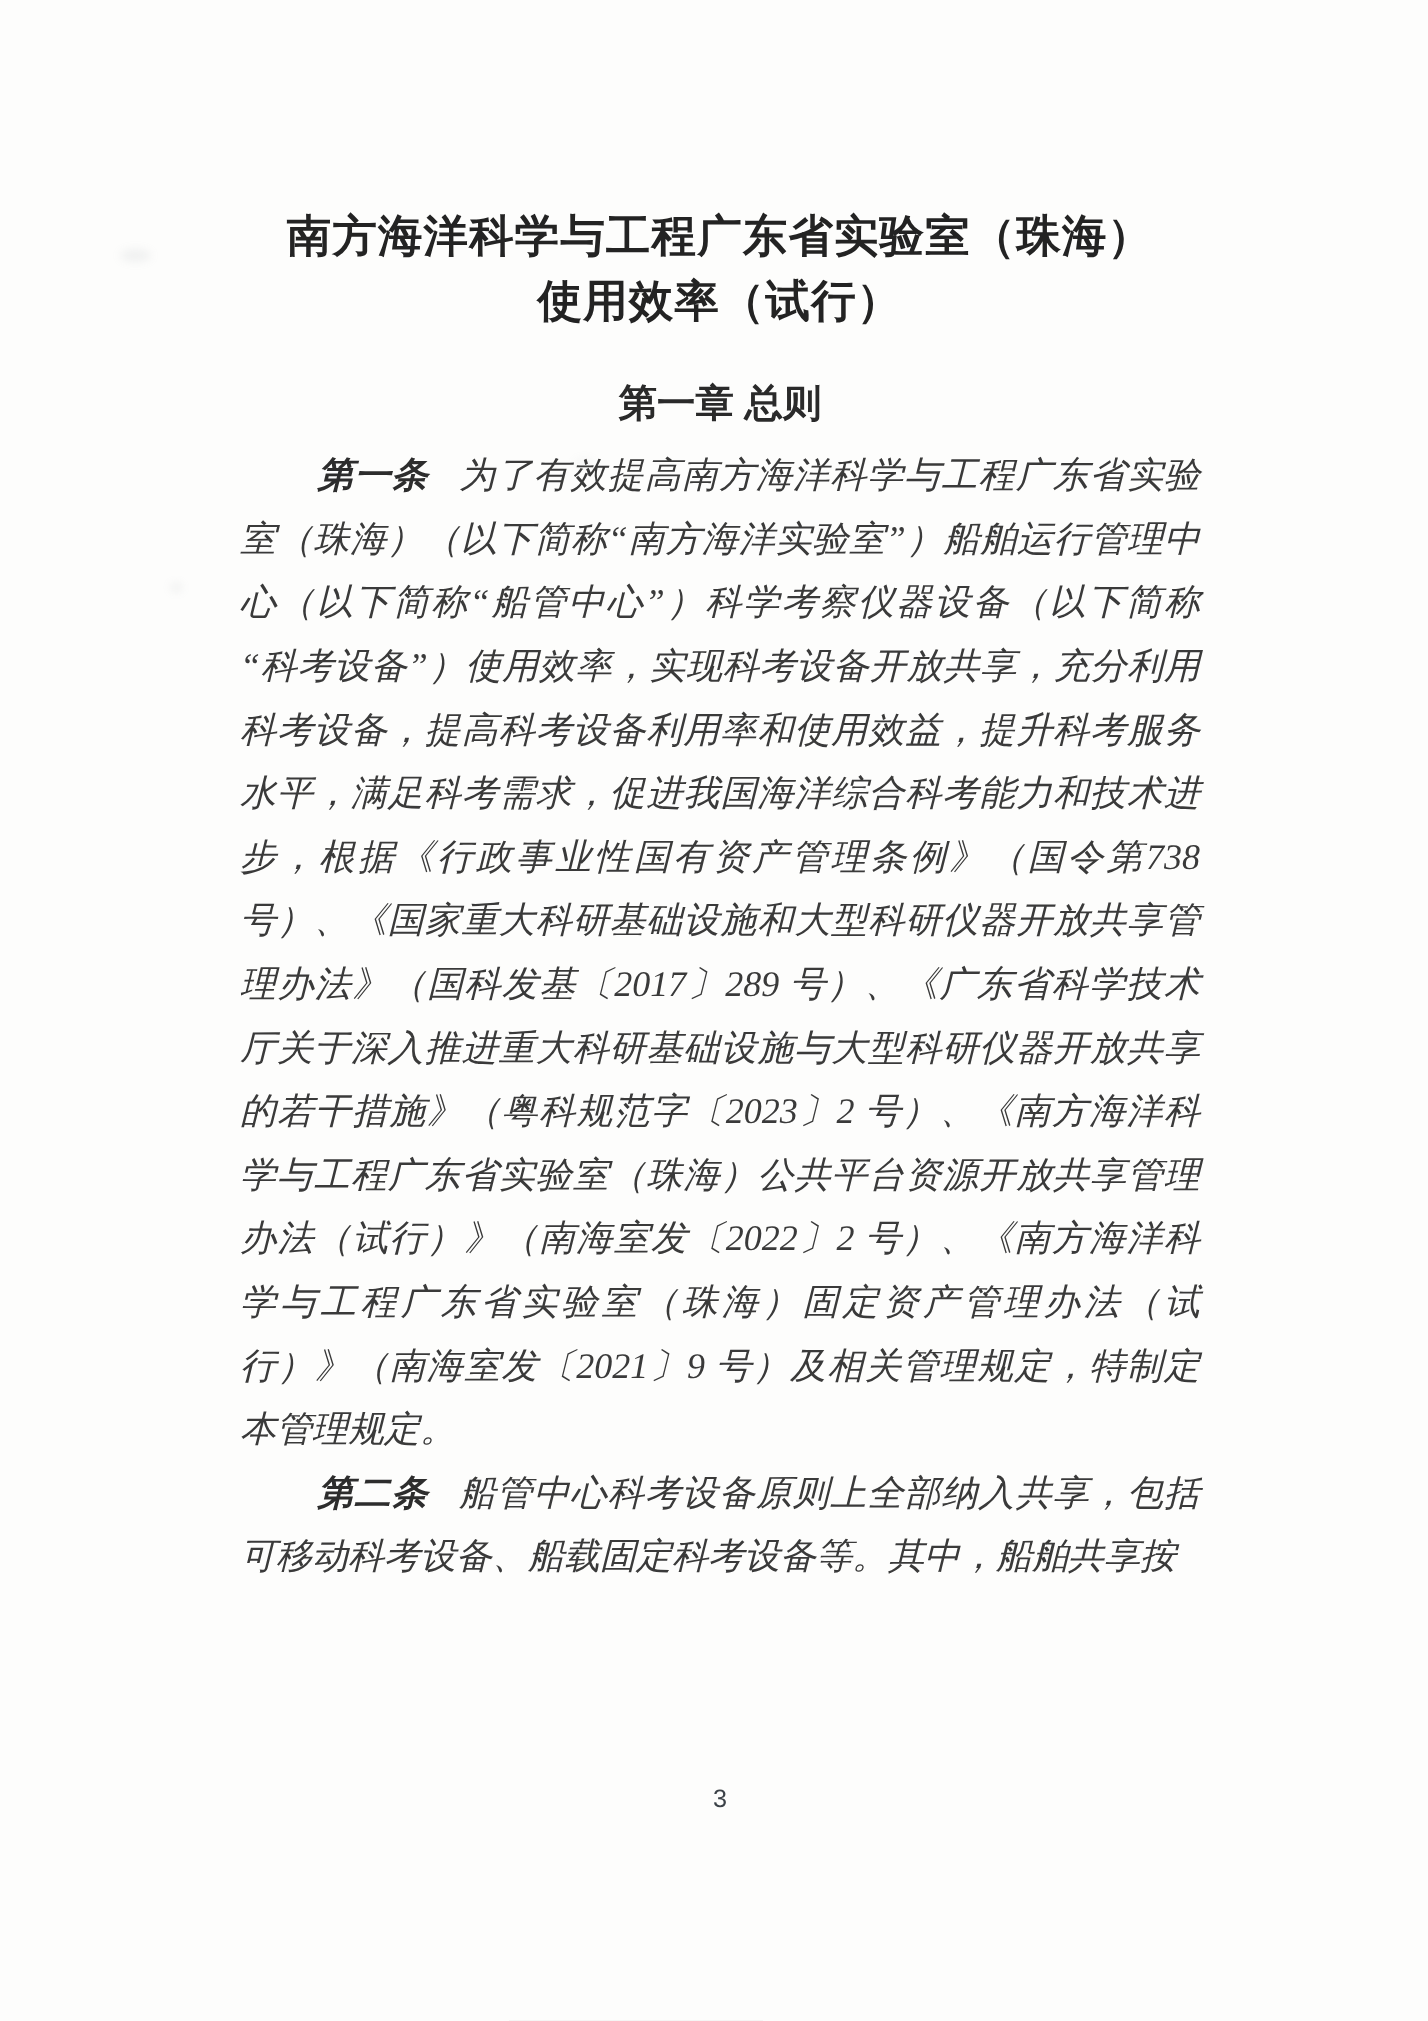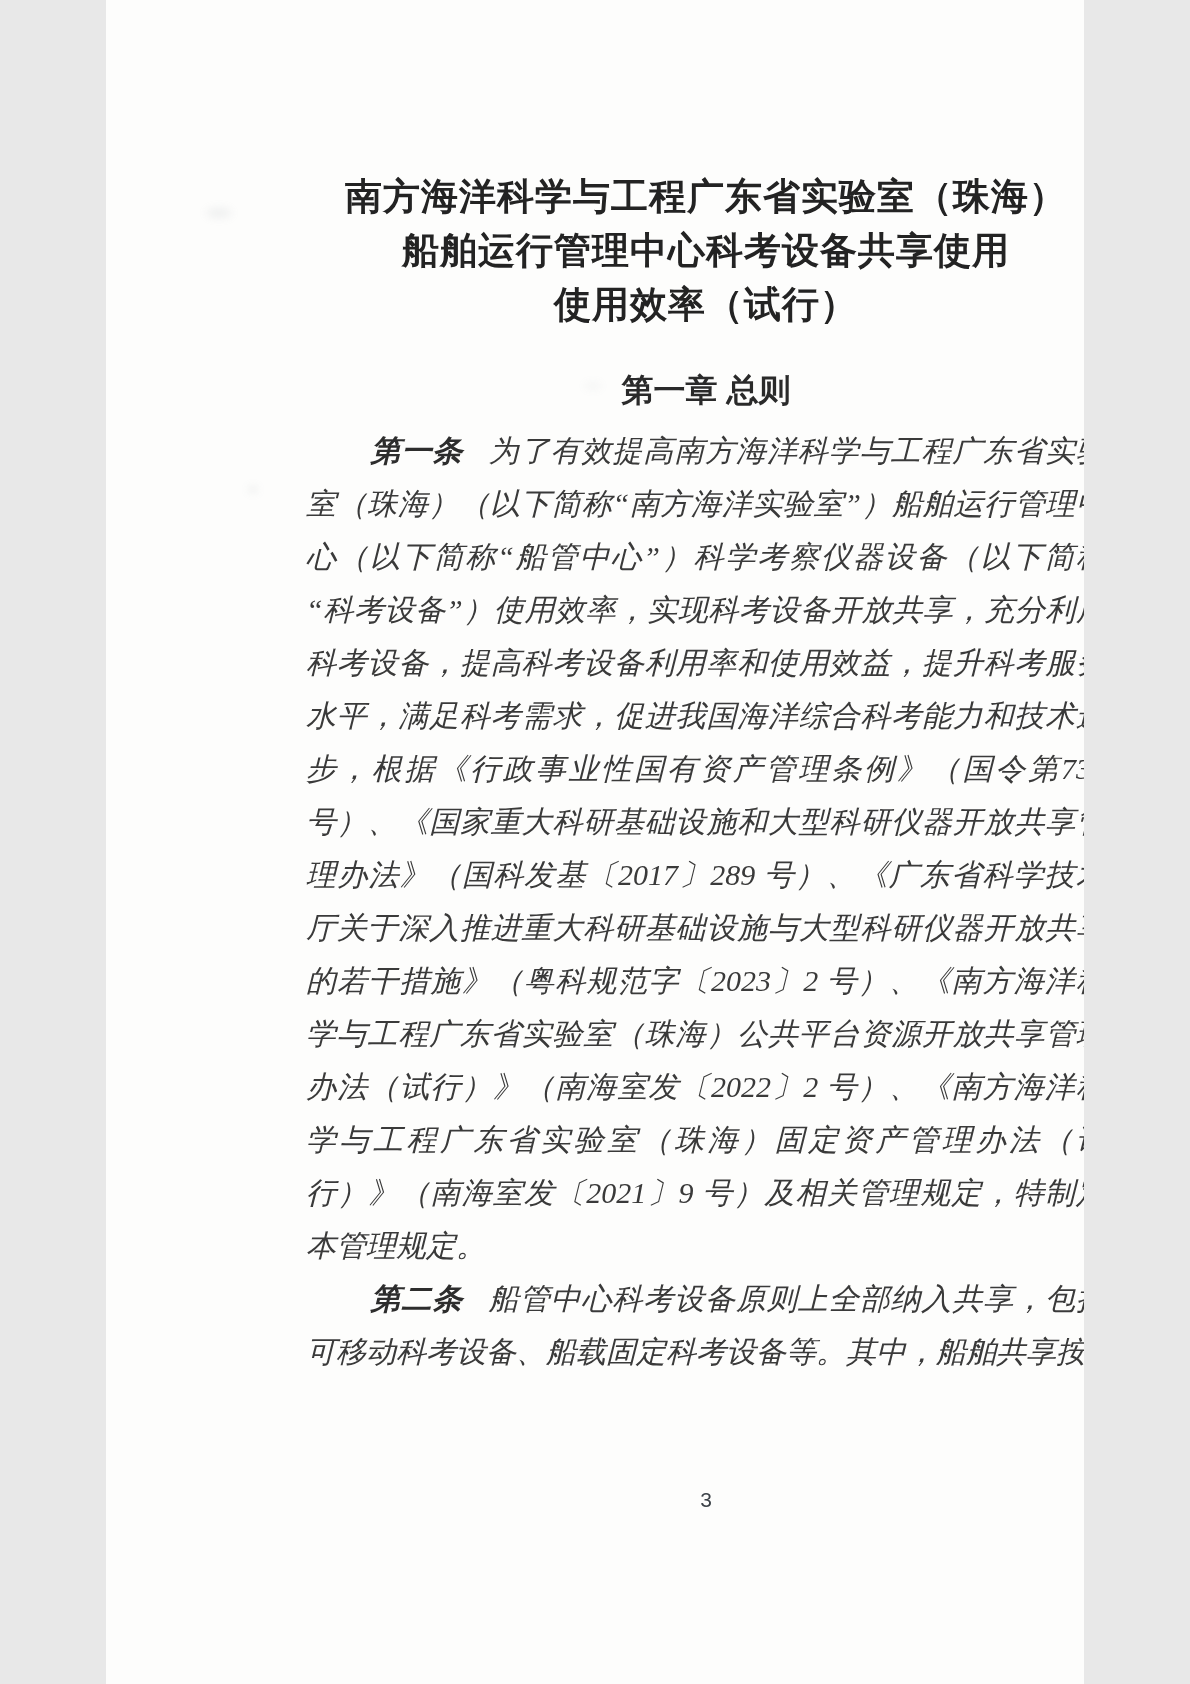--- a/index.html
+++ b/index.html
@@ -1,19 +1,19 @@
 <!DOCTYPE html>
 <html lang="zh"><head>
 <meta charset="utf-8">
 <style>
   * { margin: 0; padding: 0; box-sizing: border-box; }
   html, body { background: #e8e8e8; }
   .page {
     position: relative;
-    width: 978px;
+    width: 1190px;
     height: 1684px;
     margin: 0 auto;
     background: #fdfdfc;
     overflow: hidden;
   }
   .content {
     position: relative;
     margin-left: 200px;
     width: 800px;
   }
@@ -83,21 +83,20 @@
 <div class="page">
 
   <div class="smudge smudge-1"></div>
   <div class="smudge smudge-2"></div>
   <div class="smudge smudge-3"></div>
 
   <div class="content">
 
     <div class="doc-title">
       <div>南方海洋科学与工程广东省实验室（珠海）</div>
-      <div>船舶运行管理中心科考设备共享使用</div>
       <div>使用效率（试行）</div>
     </div>
 
     <div class="chapter-heading">第一章 总则</div>
 
     <div class="body-text">
       <p class="article"><span class="article-label">第一条</span><span>为了有效提高南方海洋科学与工程广东省实验室（珠海）（以下简称“南方海洋实验室”）船舶运行管理中心（以下简称“船管中心”）科学考察仪器设备（以下简称“科考设备”）使用效率，实现科考设备开放共享，充分利用科考设备，提高科考设备利用率和使用效益，提升科考服务水平，满足科考需求，促进我国海洋综合科考能力和技术进步，根据《行政事业性国有资产管理条例》（国令第738 号）、《国家重大科研基础设施和大型科研仪器开放共享管理办法》（国科发基〔2017〕289 号）、《广东省科学技术厅关于深入推进重大科研基础设施与大型科研仪器开放共享的若干措施》（粤科规范字〔2023〕2 号）、《南方海洋科学与工程广东省实验室（珠海）公共平台资源开放共享管理办法（试行）》（南海室发〔2022〕2 号）、《南方海洋科学与工程广东省实验室（珠海）固定资产管理办法（试行）》（南海室发〔2021〕9 号）及相关管理规定，特制定本管理规定。</span></p>
       <p class="article"><span class="article-label">第二条</span><span>船管中心科考设备原则上全部纳入共享，包括可移动科考设备、船载固定科考设备等。其中，船舶共享按</span></p>
     </div>
 

